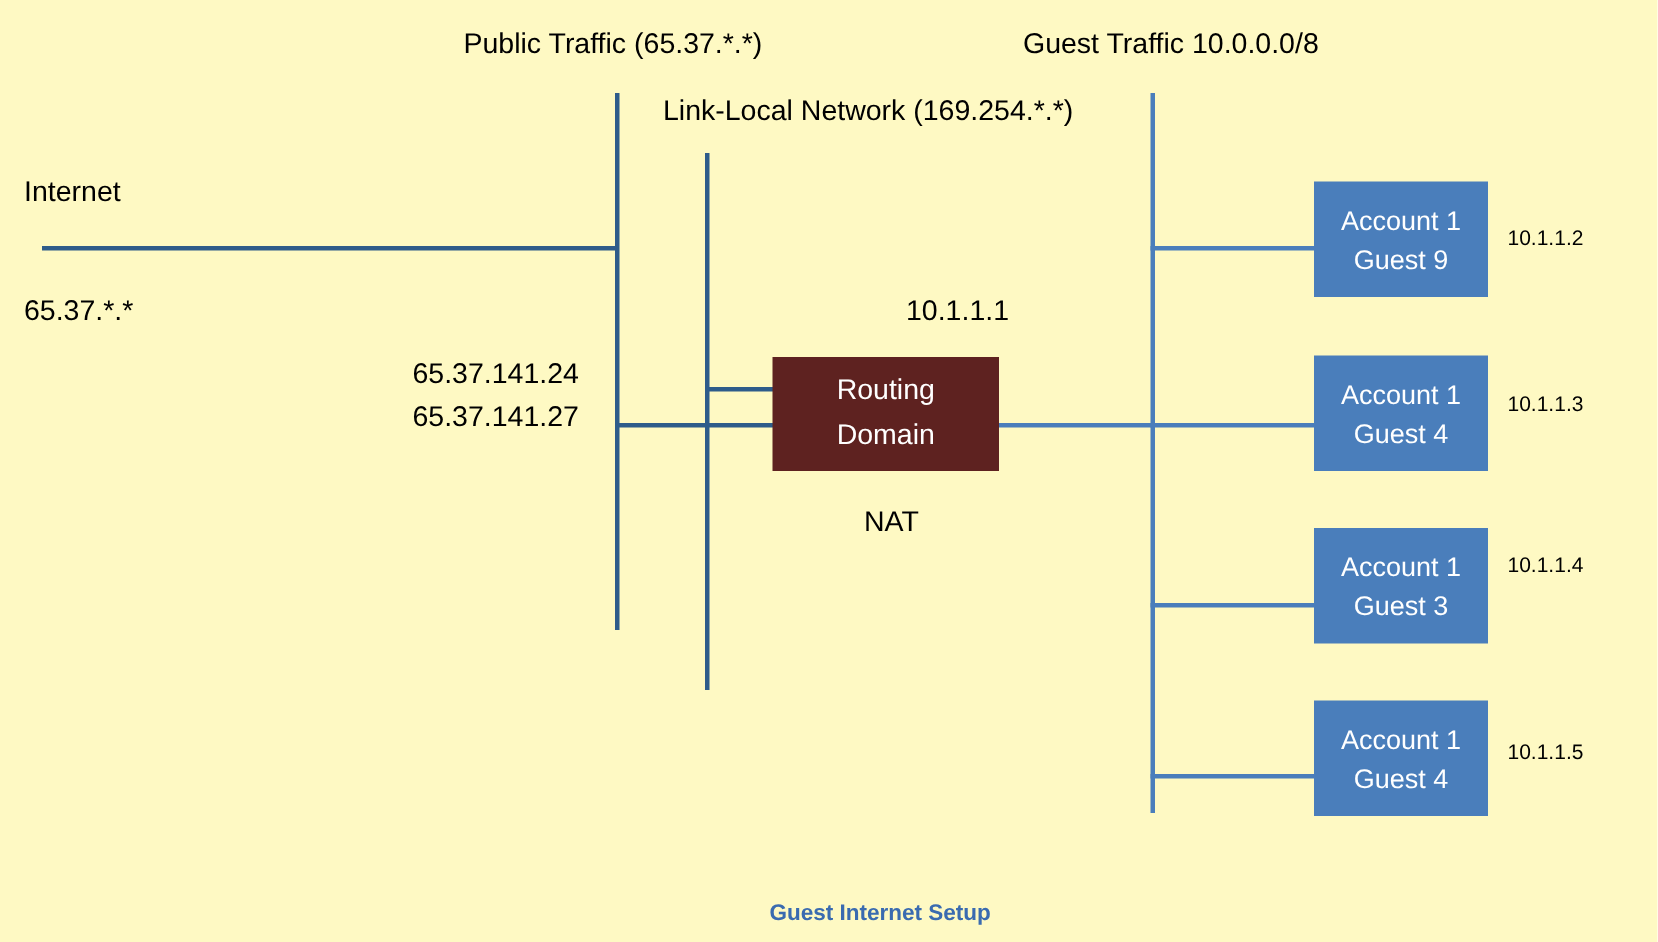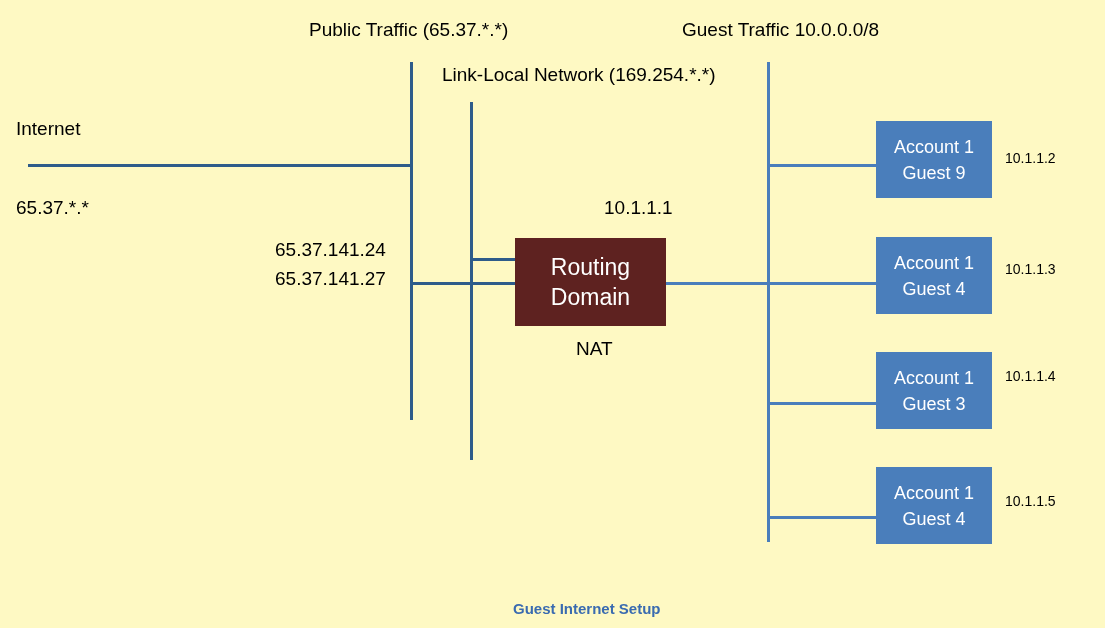--- a/index.html
+++ b/index.html
@@ -54,22 +54,22 @@
     text-align: center;
   }
   .node-box.guest {
     background: #4A7EBB;
     width: 116px;
     height: 77px;
   }
   .node-box.router {
     background: #5E2220;
     width: 151px;
-    height: 88px;
-    font-size: 23px;
+    height: 76px;
+    font-size: 19px;
     line-height: 30px;
   }
   .ip-label {
     position: absolute;
     color: #000000;
     font-size: 14px;
     white-space: pre;
   }
   .caption {
     position: absolute;

